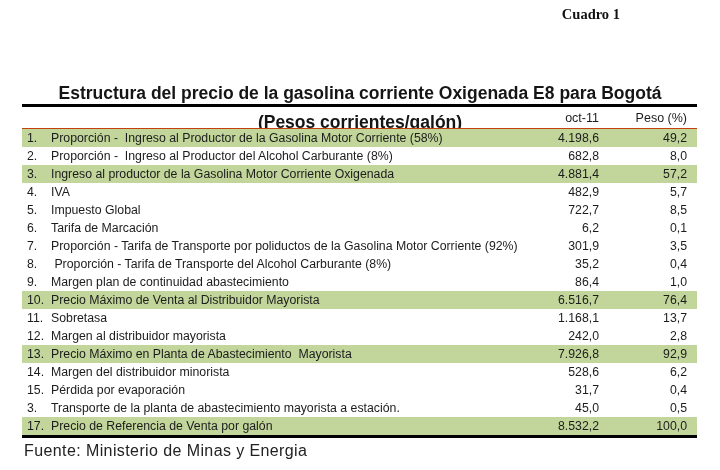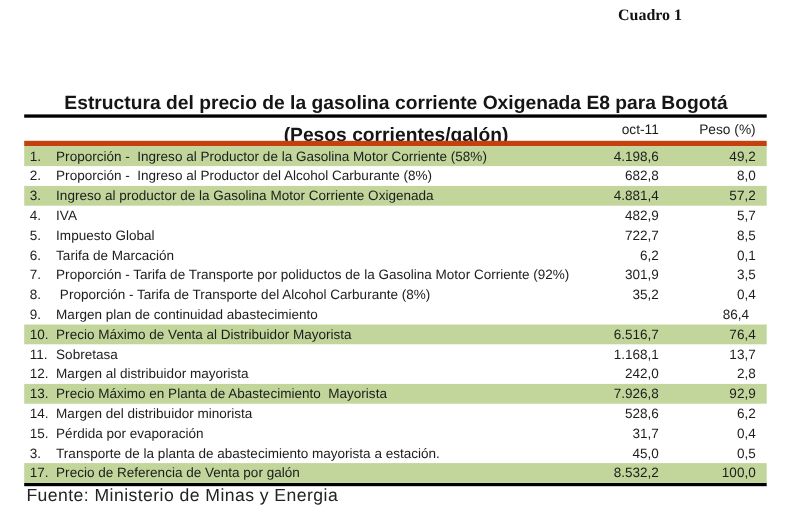--- a/index.html
+++ b/index.html
@@ -43,21 +43,21 @@
     left: 22px;
     top: 104px;
     width: 675px;
     border-top: 3px solid #000;
     border-bottom: 3px solid #000;
   }
   .header-row {
     display: flex;
     align-items: center;
     height: 21px;
-    border-bottom: 5px solid #c2410c;
+    border-bottom: 1px solid #c2410c;
     font-size: 12.5px;
   }
   .header-spacer { flex: 1; }
   .row {
     display: flex;
     align-items: center;
     height: 18px;
     font-size: 12.3px;
     line-height: 18px;
   }
@@ -170,20 +170,21 @@
       <div class="row">
         <span class="num">8.</span>
         <span class="label"> Proporción - Tarifa de Transporte del Alcohol Carburante (8%)</span>
         <span class="val">35,2</span>
         <span class="wt">0,4</span>
       </div>
       <div class="row">
         <span class="num">9.</span>
         <span class="label">Margen plan de continuidad abastecimiento</span>
         <span class="val">86,4</span>
+        <span class="wt">1,0</span>
       </div>
       <div class="row hl">
         <span class="num">10.</span>
         <span class="label">Precio Máximo de Venta al Distribuidor Mayorista</span>
         <span class="val">6.516,7</span>
         <span class="wt">76,4</span>
       </div>
       <div class="row">
         <span class="num">11.</span>
         <span class="label">Sobretasa</span>

